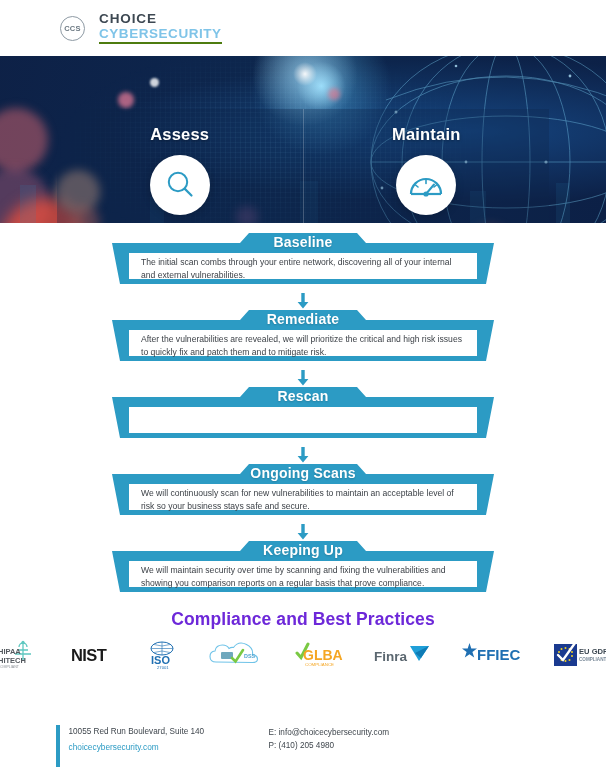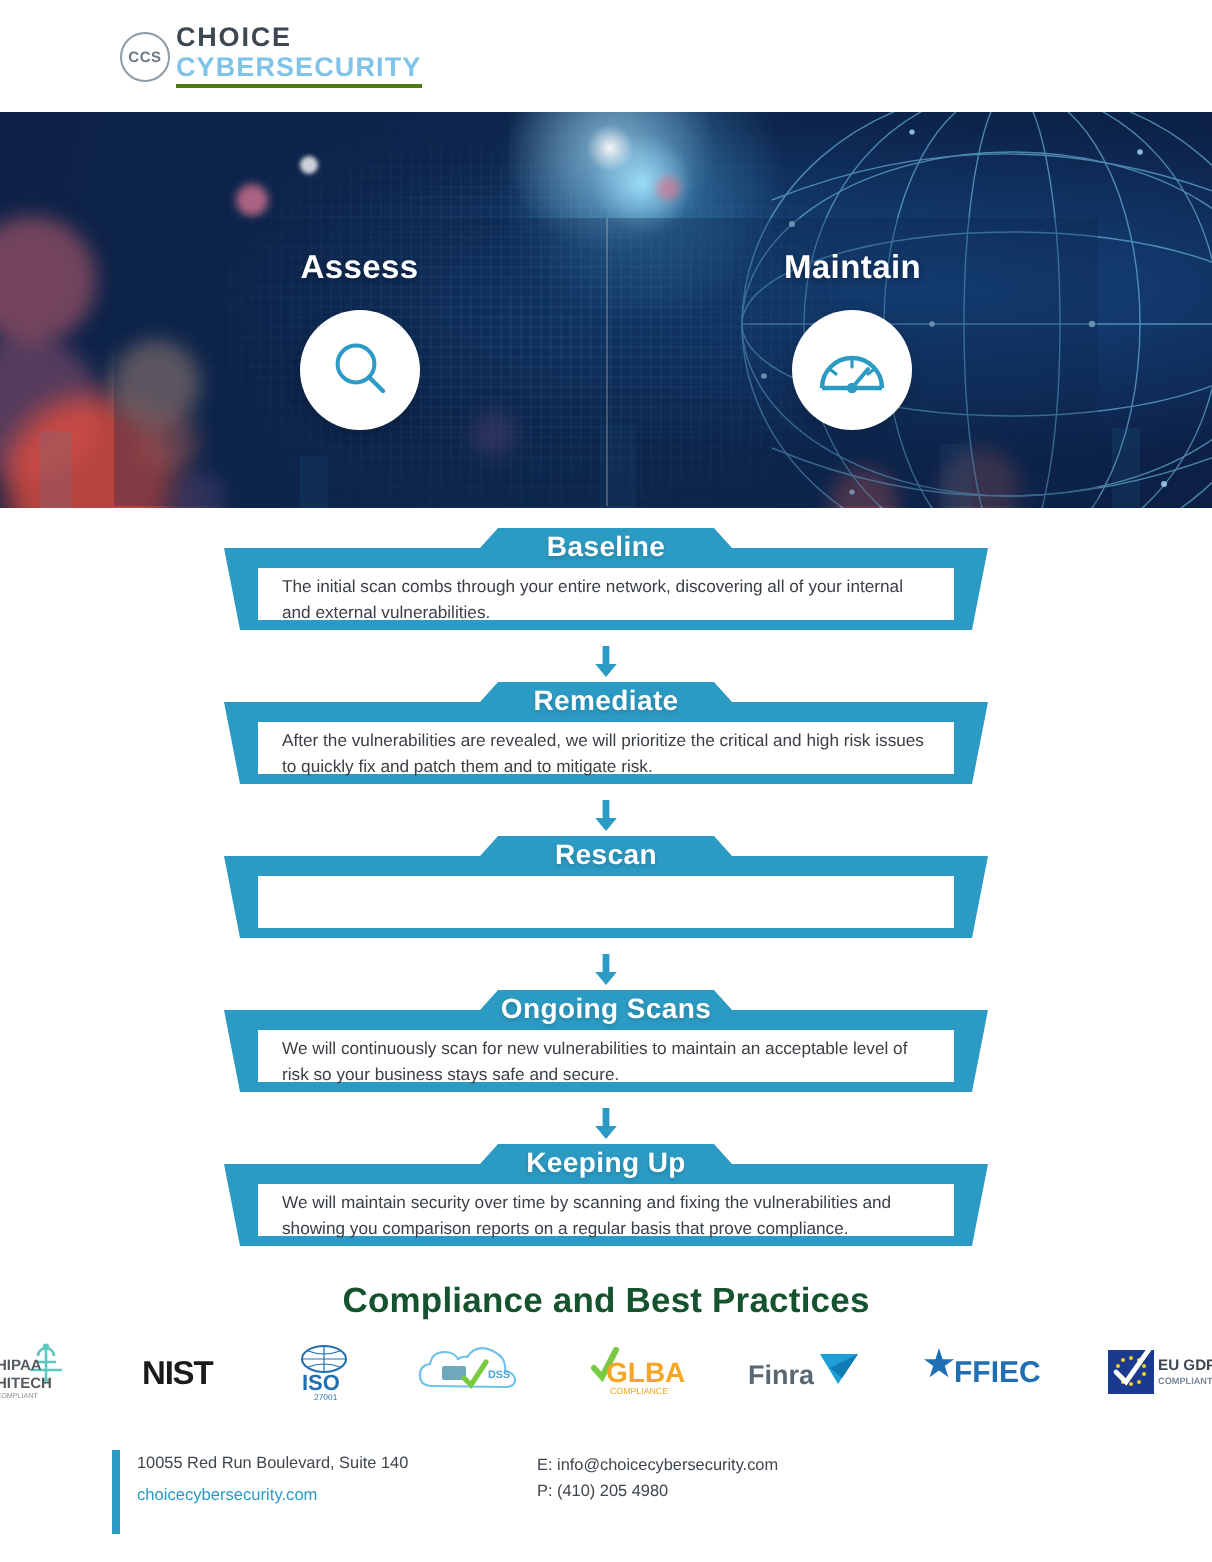--- a/index.html
+++ b/index.html
@@ -14,21 +14,21 @@
   }
 
   
   .header {
     height: 56px;
     display: flex;
     align-items: center;
     padding-left: 60px;
     background: #ffffff;
   }
-  .logo { display: flex; align-items: center; gap: 3px; }
+  .logo { display: flex; align-items: center; gap: 14px; }
   .logo-mark {
     width: 25px; height: 25px;
     border-radius: 50%;
     border: 1.4px solid #8e9aa4;
     display: flex; align-items: center; justify-content: center;
     font-size: 7.5px; font-weight: bold; color: #6b7882;
     letter-spacing: 0.3px;
   }
   .logo-text { line-height: 1.04; }
   .logo-line1 {
@@ -38,21 +38,21 @@
   .logo-line2 {
     font-size: 13.5px; font-weight: bold; color: #7fc4e8;
     letter-spacing: 0.55px;
     border-bottom: 2px solid #4d7c0f;
     padding-bottom: 1px;
   }
 
   
   .hero {
     position: relative;
-    height: 198px;
+    height: 167px;
     overflow: hidden;
     background:
       radial-gradient(circle at 53% 18%, rgba(150,225,255,0.95) 0%, rgba(90,185,235,0.35) 7%, rgba(30,90,150,0.0) 20%),
       radial-gradient(ellipse at 78% 45%, rgba(22,70,130,0.85) 0%, rgba(12,32,70,0.9) 55%),
       linear-gradient(105deg, #1c2c4e 0%, #17507f 28%, #1a6f9e 48%, #124a7e 66%, #0d1f45 100%);
   }
   .hero-bokeh { position: absolute; border-radius: 50%; filter: blur(5px); }
   .bk1 { left: -16px; top: 52px; width: 64px; height: 64px; background: rgba(198,96,110,0.55); }
   .bk2 { left: -22px; top: 112px; width: 72px; height: 72px; background: rgba(170,90,120,0.45); }
   .bk3 { left: 2px;  top: 142px; width: 86px; height: 86px; background: rgba(232,78,62,0.78); filter: blur(7px); }
@@ -126,21 +126,21 @@
   }
   .step-text {
     font-size: 8.6px; color: #3a3f45; line-height: 1.55;
   }
   .arrow { text-align: center; height: 17px; line-height: 17px; }
   .arrow svg { display: inline-block; vertical-align: middle; }
 
   
   .compliance { margin-top: 10px; text-align: center; }
   .compliance-title {
-    color: #14532d; font-size: 17.5px; font-weight: bold;
+    color: #6d28d9; font-size: 17.5px; font-weight: bold;
     letter-spacing: 0.1px;
   }
   .badges {
     margin-top: 10px;
     display: flex; align-items: center; justify-content: center;
     gap: 31px;
     padding: 0 26px;
   }
   .badge { height: 30px; display: flex; align-items: center; }
 

